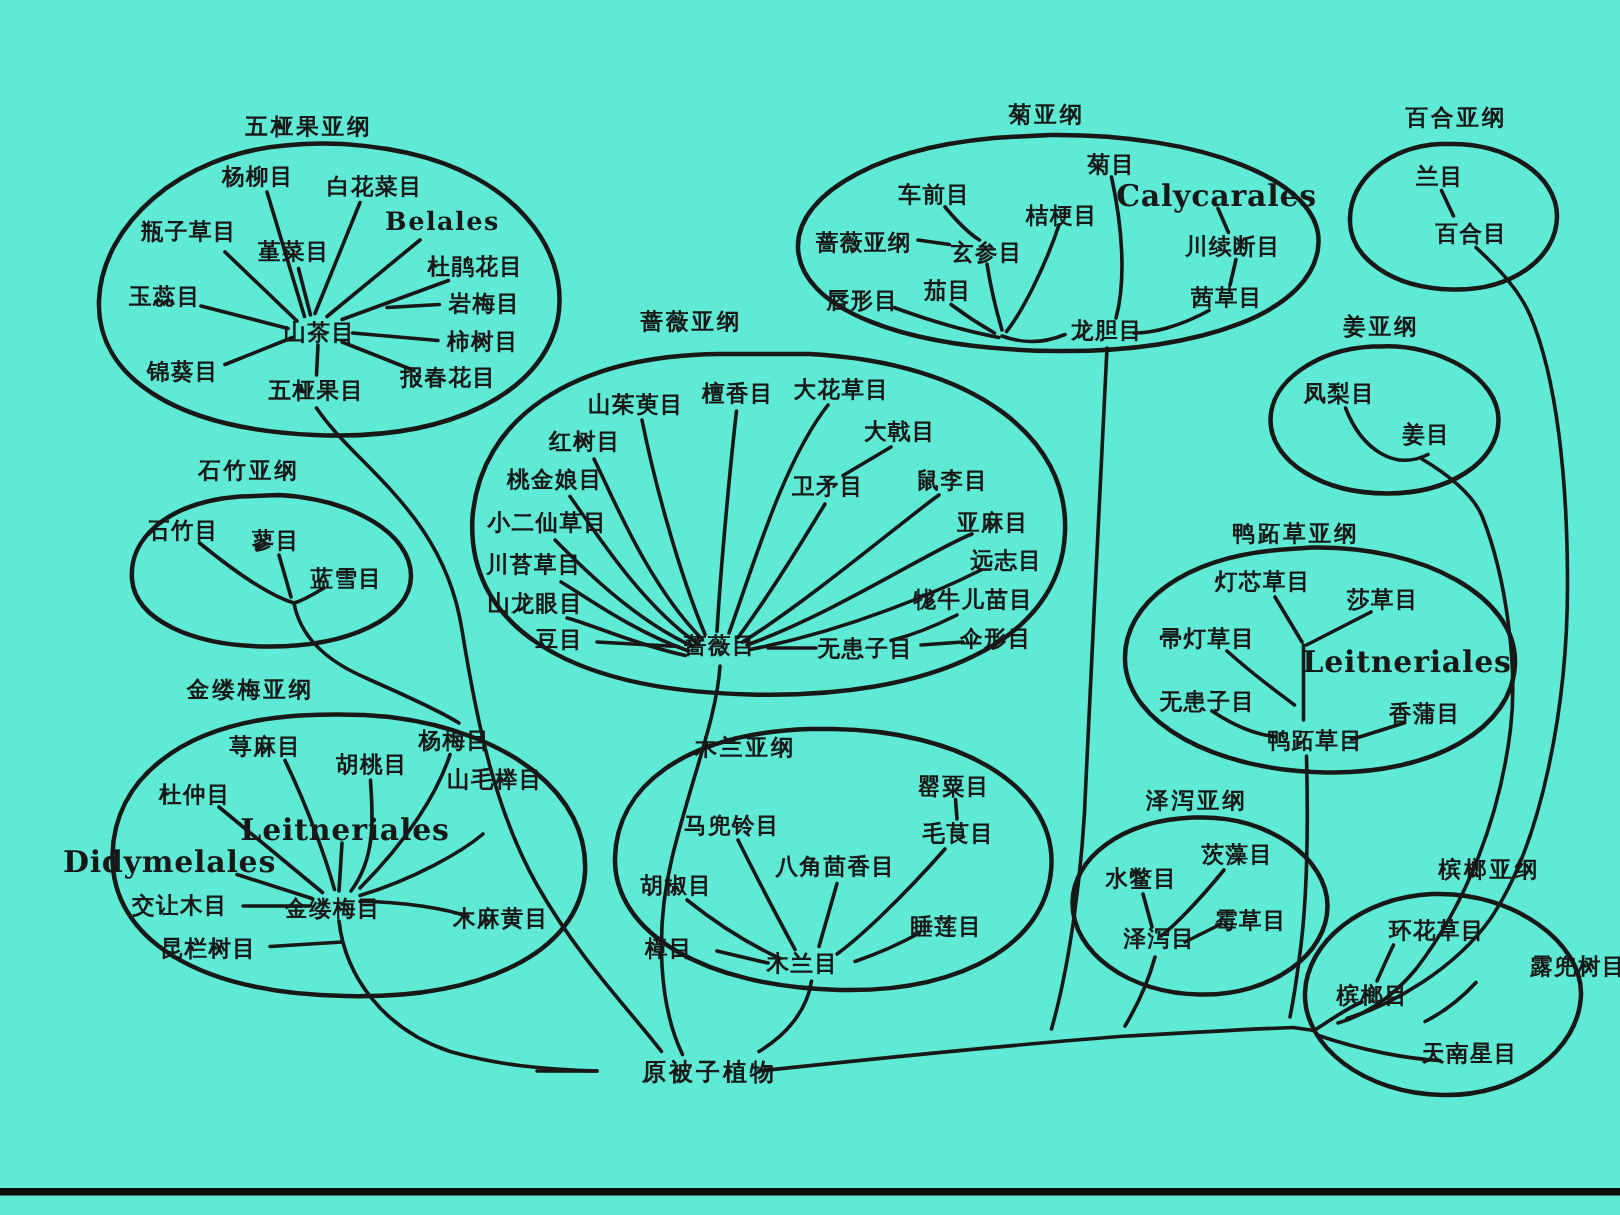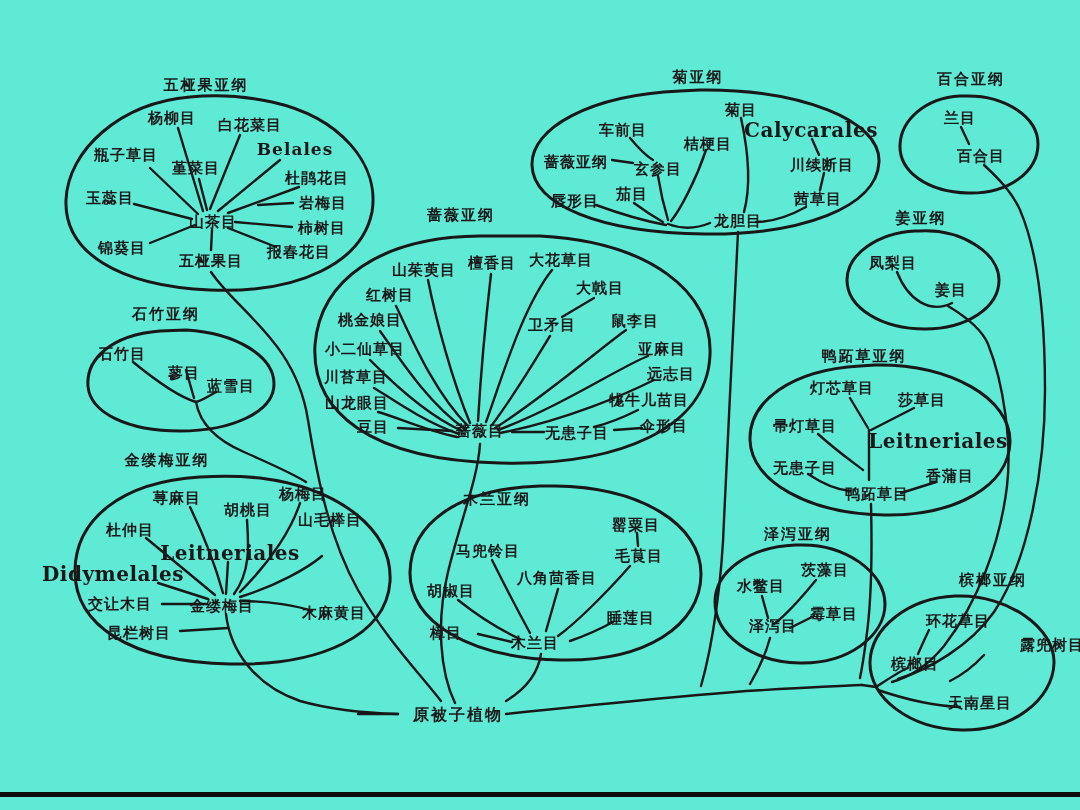--- a/index.html
+++ b/index.html
@@ -161,21 +161,21 @@
   <div class="lbl" style="left:317px;top:178px">杜鹃花目</div>
   <div class="lbl" style="left:110px;top:198px">玉蕊目</div>
   <div class="lbl" style="left:213px;top:222px">山茶目</div>
   <div class="lbl" style="left:323px;top:203px">岩梅目</div>
   <div class="lbl" style="left:322px;top:228px">柿树目</div>
   <div class="lbl" style="left:122px;top:248px">锦葵目</div>
   <div class="lbl" style="left:211px;top:261px">五桠果目</div>
   <div class="lbl" style="left:299px;top:252px">报春花目</div>
 
   <div class="lbl" style="left:122px;top:354px">石竹目</div>
-  <div class="lbl" style="left:184px;top:373px">蓼目</div>
+  <div class="lbl" style="left:184px;top:361px">蓼目</div>
   <div class="lbl" style="left:231px;top:386px">蓝雪目</div>
 
   <div class="lbl" style="left:177px;top:498px">荨麻目</div>
   <div class="lbl" style="left:248px;top:510px">胡桃目</div>
   <div class="lbl" style="left:303px;top:494px">杨梅目</div>
   <div class="lbl" style="left:130px;top:530px">杜仲目</div>
   <div class="lbl latin" style="left:230px;top:553px">Leitneriales</div>
   <div class="lbl" style="left:330px;top:520px">山毛榉目</div>
   <div class="lbl latin" style="left:113px;top:574px">Didymelales</div>
   <div class="lbl" style="left:120px;top:604px">交让木目</div>
@@ -240,16 +240,16 @@
   <div class="lbl" style="left:825px;top:570px">茨藻目</div>
   <div class="lbl" style="left:761px;top:586px">水鳖目</div>
   <div class="lbl" style="left:834px;top:614px">霉草目</div>
   <div class="lbl" style="left:773px;top:626px">泽泻目</div>
 
   <div class="lbl" style="left:958px;top:621px">环花草目</div>
   <div class="lbl" style="left:1052px;top:645px">露兜树目</div>
   <div class="lbl" style="left:915px;top:664px">槟榔目</div>
   <div class="lbl" style="left:980px;top:703px">天南星目</div>
 
-  <div class="lbl root" style="left:458px;top:715px">原被子植物</div>
+  <div class="lbl root" style="left:473px;top:715px">原被子植物</div>
 
   <div class="bottom-bar"></div>
 </div>
 
 </body></html>

